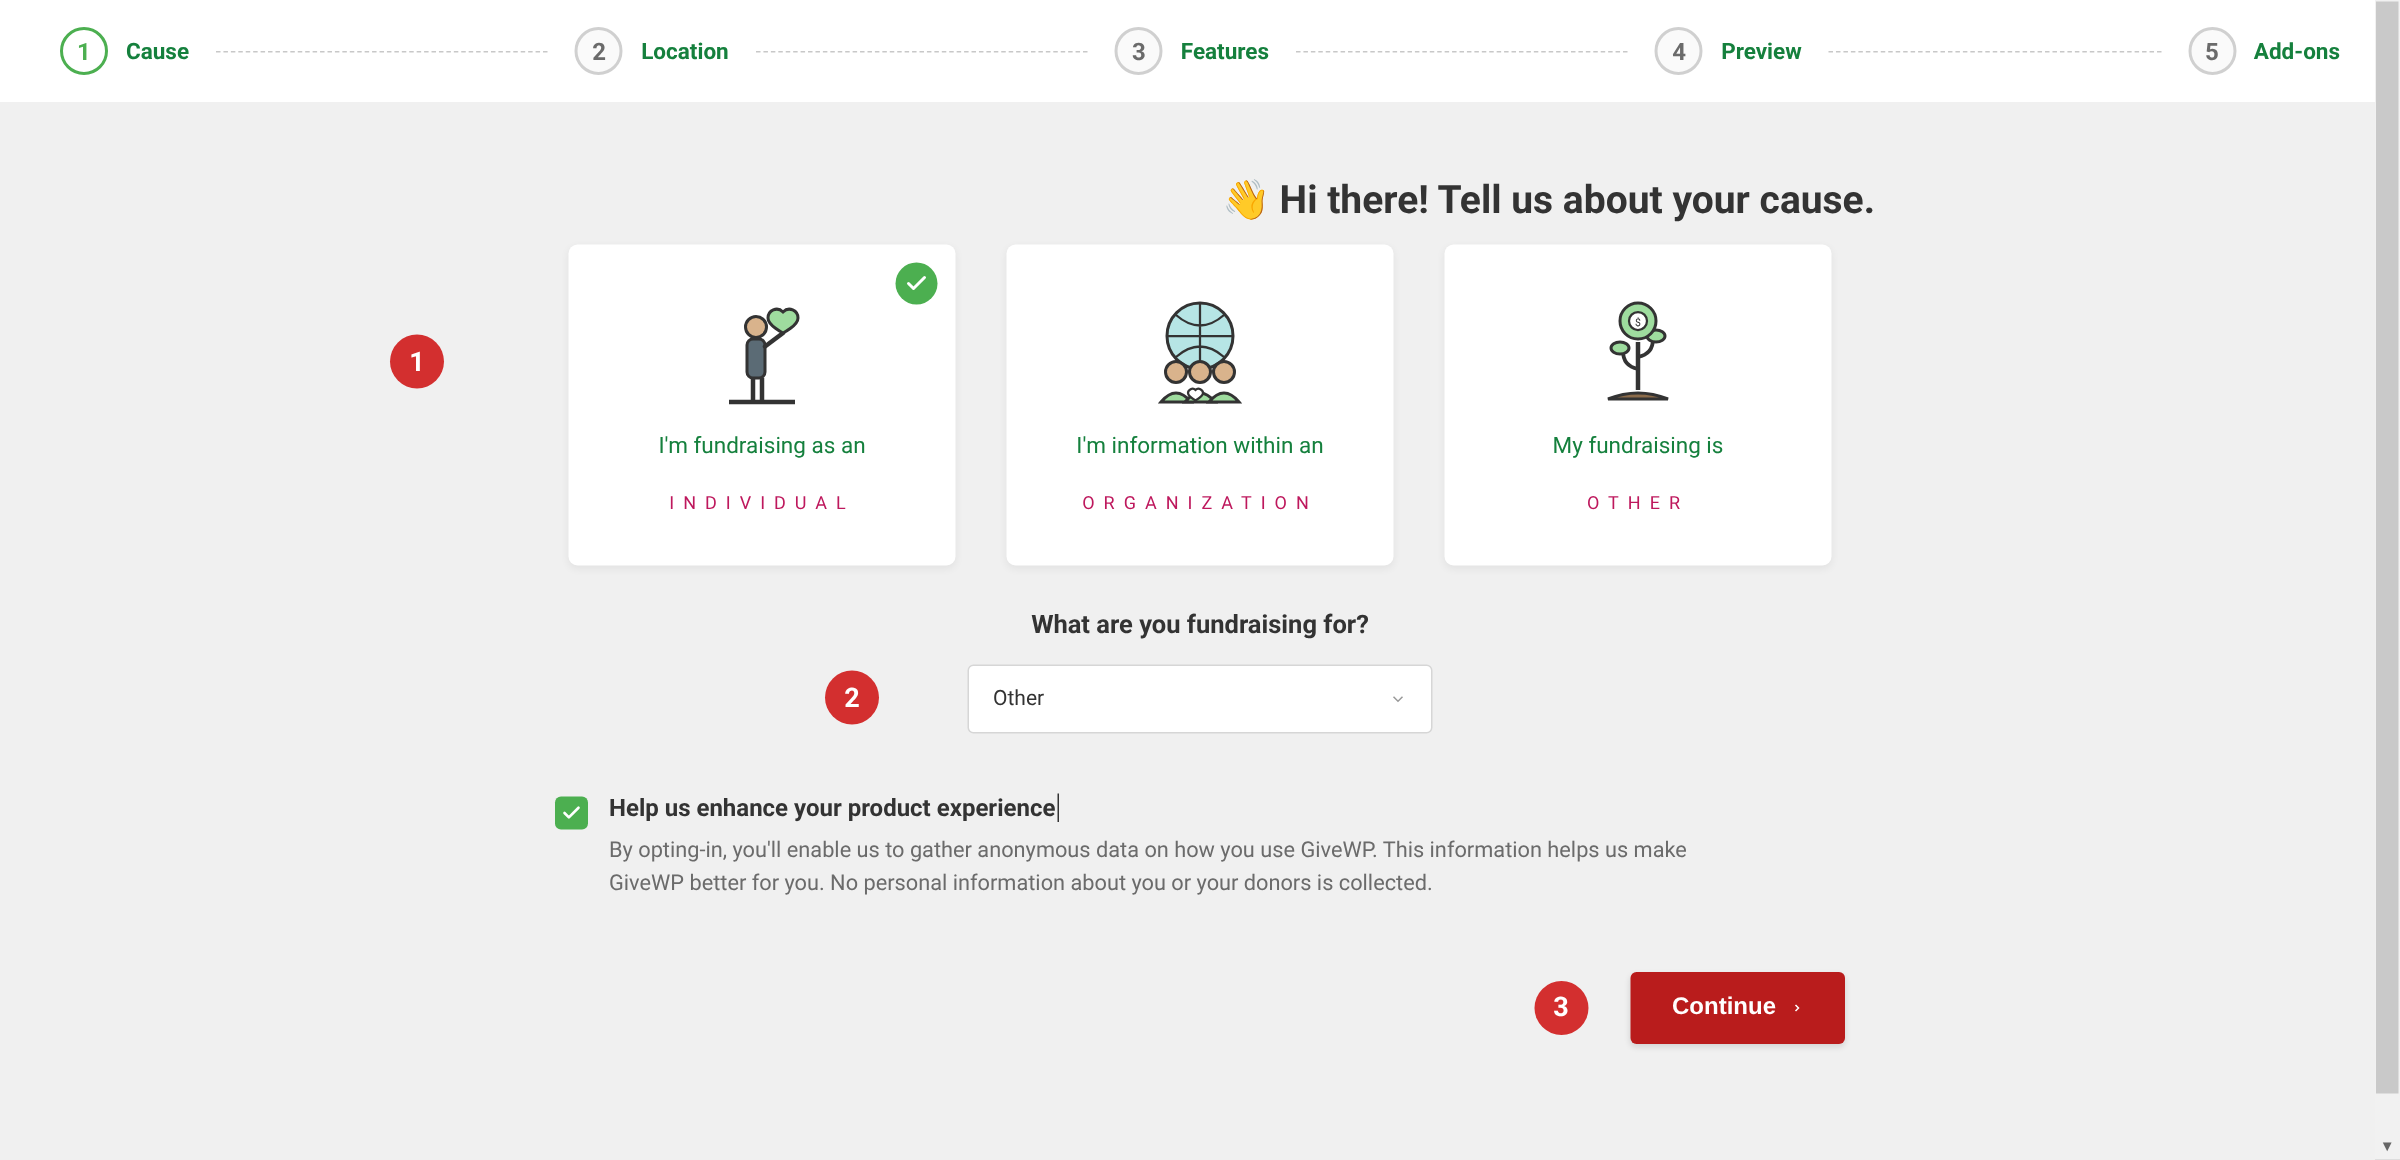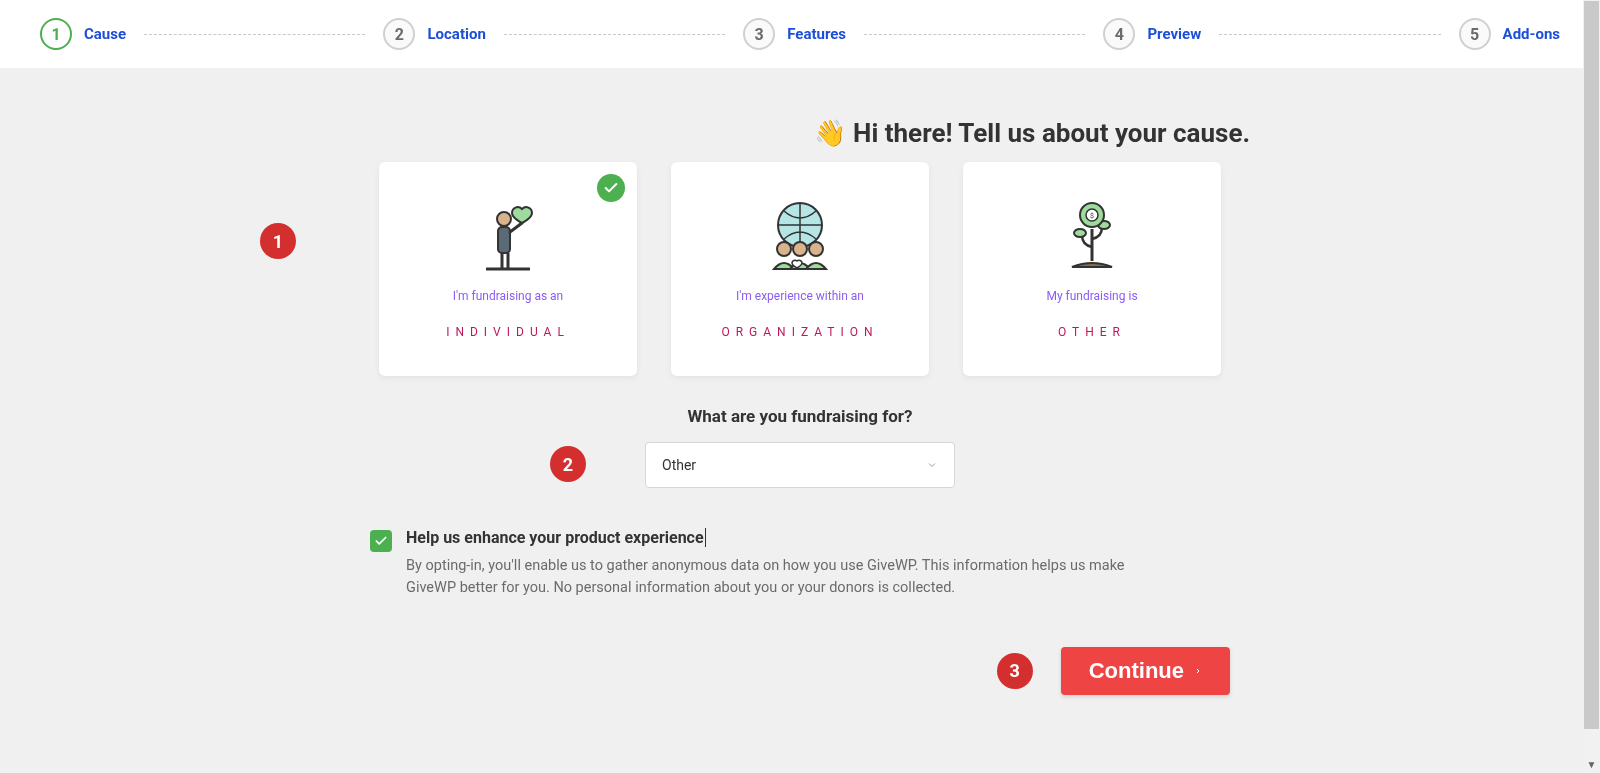--- a/index.html
+++ b/index.html
@@ -33,21 +33,21 @@
   background: #fafafa;
 }
 .step.active .step-num {
   border-color: #4caf50;
   color: #4caf50;
   background: #fff;
 }
 .step-label {
   font-weight: 700;
   font-size: 15px;
-  color: #1d4ed8;
+  color: #15803d;
 }
 .step-line {
   flex: 1;
   height: 1px;
   border-top: 1px dashed #c8c8c8;
   margin: 0 18px;
 }
 .container {
   max-width: 900px;
   margin: 0 auto;
@@ -97,22 +97,22 @@
   background: #4caf50;
   display: flex; align-items: center; justify-content: center;
 }
 .card .check svg { width: 16px; height: 16px; }
 .card-icon {
   width: 80px; height: 74px;
   display:flex; align-items:flex-end; justify-content:center;
   margin-bottom: 16px;
 }
 .card-pretitle {
-  font-size: 12px;
-  color: #8b5cf6;
+  font-size: 15px;
+  color: #15803d;
   margin-bottom: 22px;
 }
 .card-title {
   color: #be185d;
   letter-spacing: 6px;
   font-weight: 400;
   font-size: 12px;
 }
 .bubble {
   position: absolute;
@@ -174,27 +174,27 @@
 .footer-row {
   margin-top: 48px;
   display: flex;
   justify-content: flex-end;
   align-items: center;
   gap: 28px;
   position: relative;
   padding-right: 20px;
 }
 .continue {
-  background: #ef4444;
+  background: #b91c1c;
   color: #fff;
   border: none;
   border-radius: 4px;
   height: 48px;
   padding: 0 28px;
-  font-size: 22px;
+  font-size: 16px;
   font-weight: 600;
   display: flex; align-items:center; gap: 10px;
   cursor: pointer;
   box-shadow: 0 2px 4px rgba(0,0,0,.12);
 }
 .continue svg { width: 8px; height: 12px; }
 .scrollbar {
   position: fixed;
   right: 0; top: 0;
   width: 17px; height: 773px;
@@ -280,21 +280,21 @@
           <path d="M18 26 h44 M40 4 v44 M24 12 q16 14 32 0 M24 40 q16 -14 32 0" stroke="#333" stroke-width="1.5" fill="none"></path>
           <circle cx="24" cy="50" r="7" fill="#d9b38c" stroke="#333" stroke-width="2"></circle>
           <circle cx="40" cy="50" r="7" fill="#d9b38c" stroke="#333" stroke-width="2"></circle>
           <circle cx="56" cy="50" r="7" fill="#d9b38c" stroke="#333" stroke-width="2"></circle>
           <path d="M14 70 q10 -12 20 0 z" fill="#9edc9e" stroke="#333" stroke-width="2"></path>
           <path d="M30 70 q10 -12 20 0 z" fill="#9edc9e" stroke="#333" stroke-width="2"></path>
           <path d="M46 70 q10 -12 20 0 z" fill="#9edc9e" stroke="#333" stroke-width="2"></path>
           <path d="M37 62 c2 -2 5 0 5 2 c0 2 -5 5 -5 5 s-5 -3 -5 -5 c0 -2 3 -4 5 -2 z" fill="#fff" stroke="#333" stroke-width="1.5"></path>
         </svg>
       </div>
-      <div class="card-pretitle">I'm experience within an</div>
+      <div class="card-pretitle">I'm information within an</div>
       <div class="card-title">ORGANIZATION</div>
     </div>
 
     <div class="card">
       <div class="card-icon">
         <svg viewBox="0 0 80 74" width="80" height="74">
           <path d="M20 68 q20 -8 40 0 z" fill="#8b6b4a" stroke="#333" stroke-width="2"></path>
           <line x1="40" y1="62" x2="40" y2="30" stroke="#333" stroke-width="3"></line>
           <path d="M40 48 q-10 -2 -10 -12" stroke="#333" stroke-width="2.5" fill="none"></path>
           <ellipse cx="28" cy="34" rx="6" ry="4" fill="#9edc9e" stroke="#333" stroke-width="2"></ellipse>

